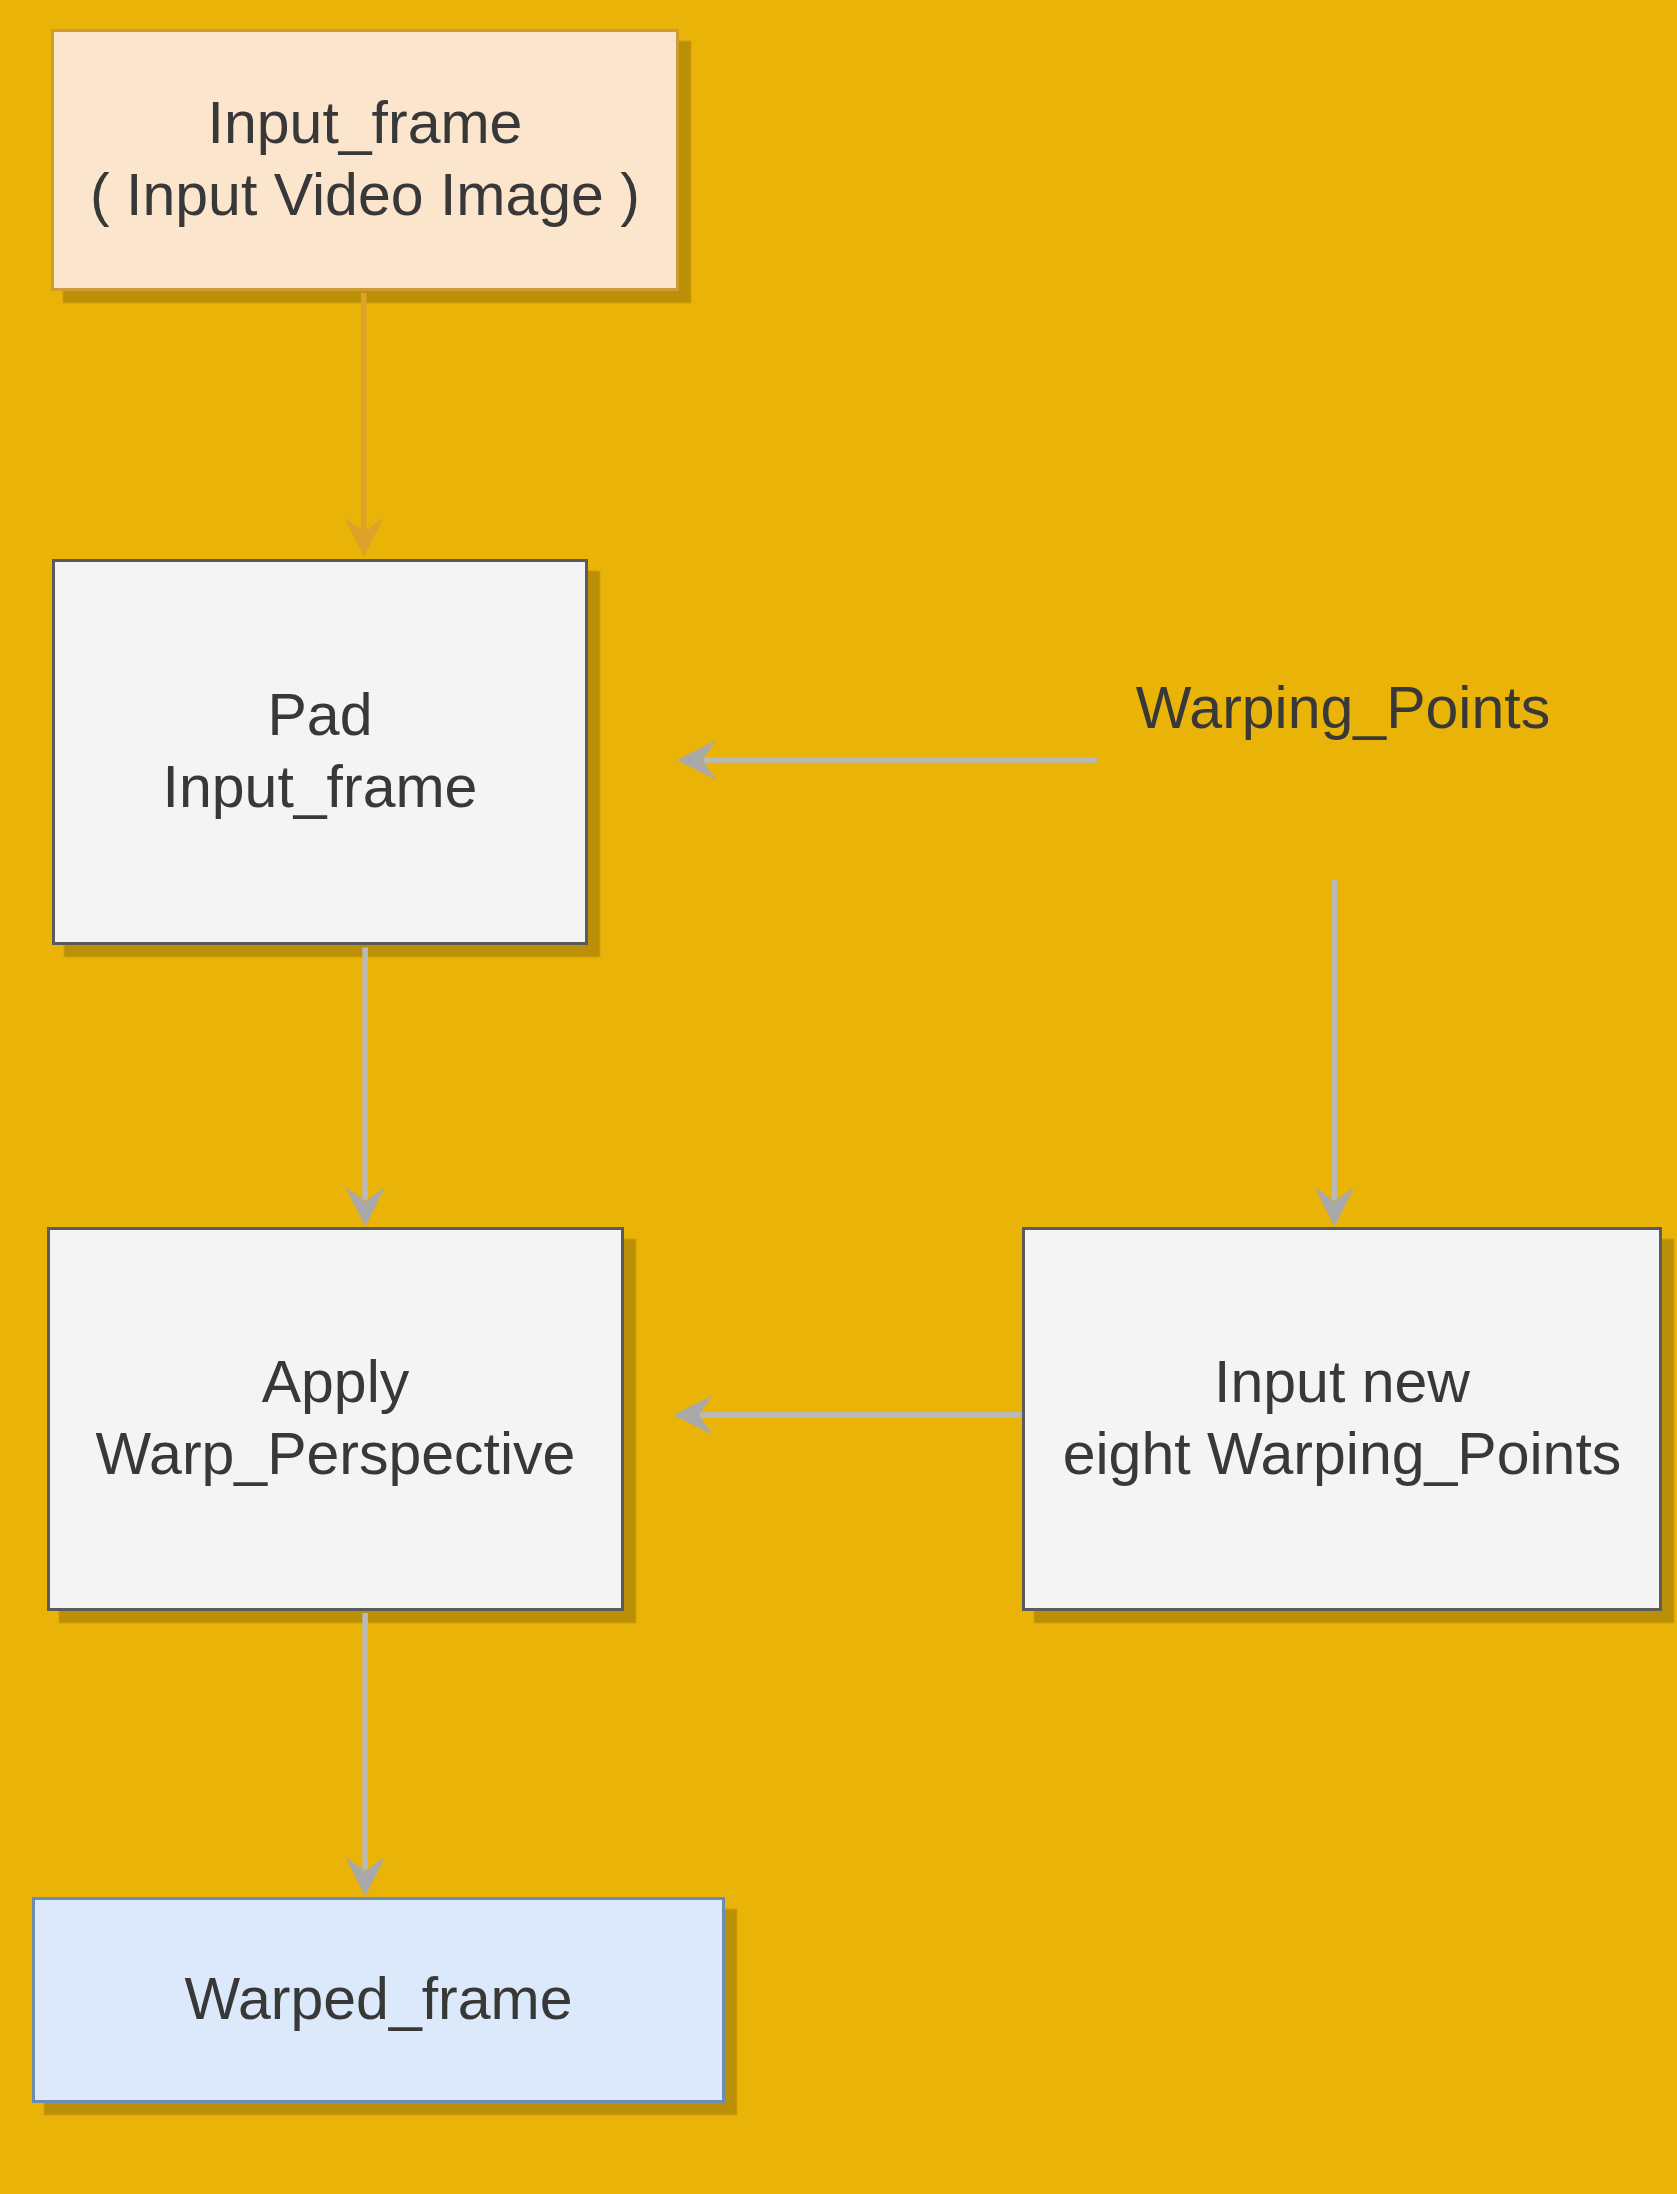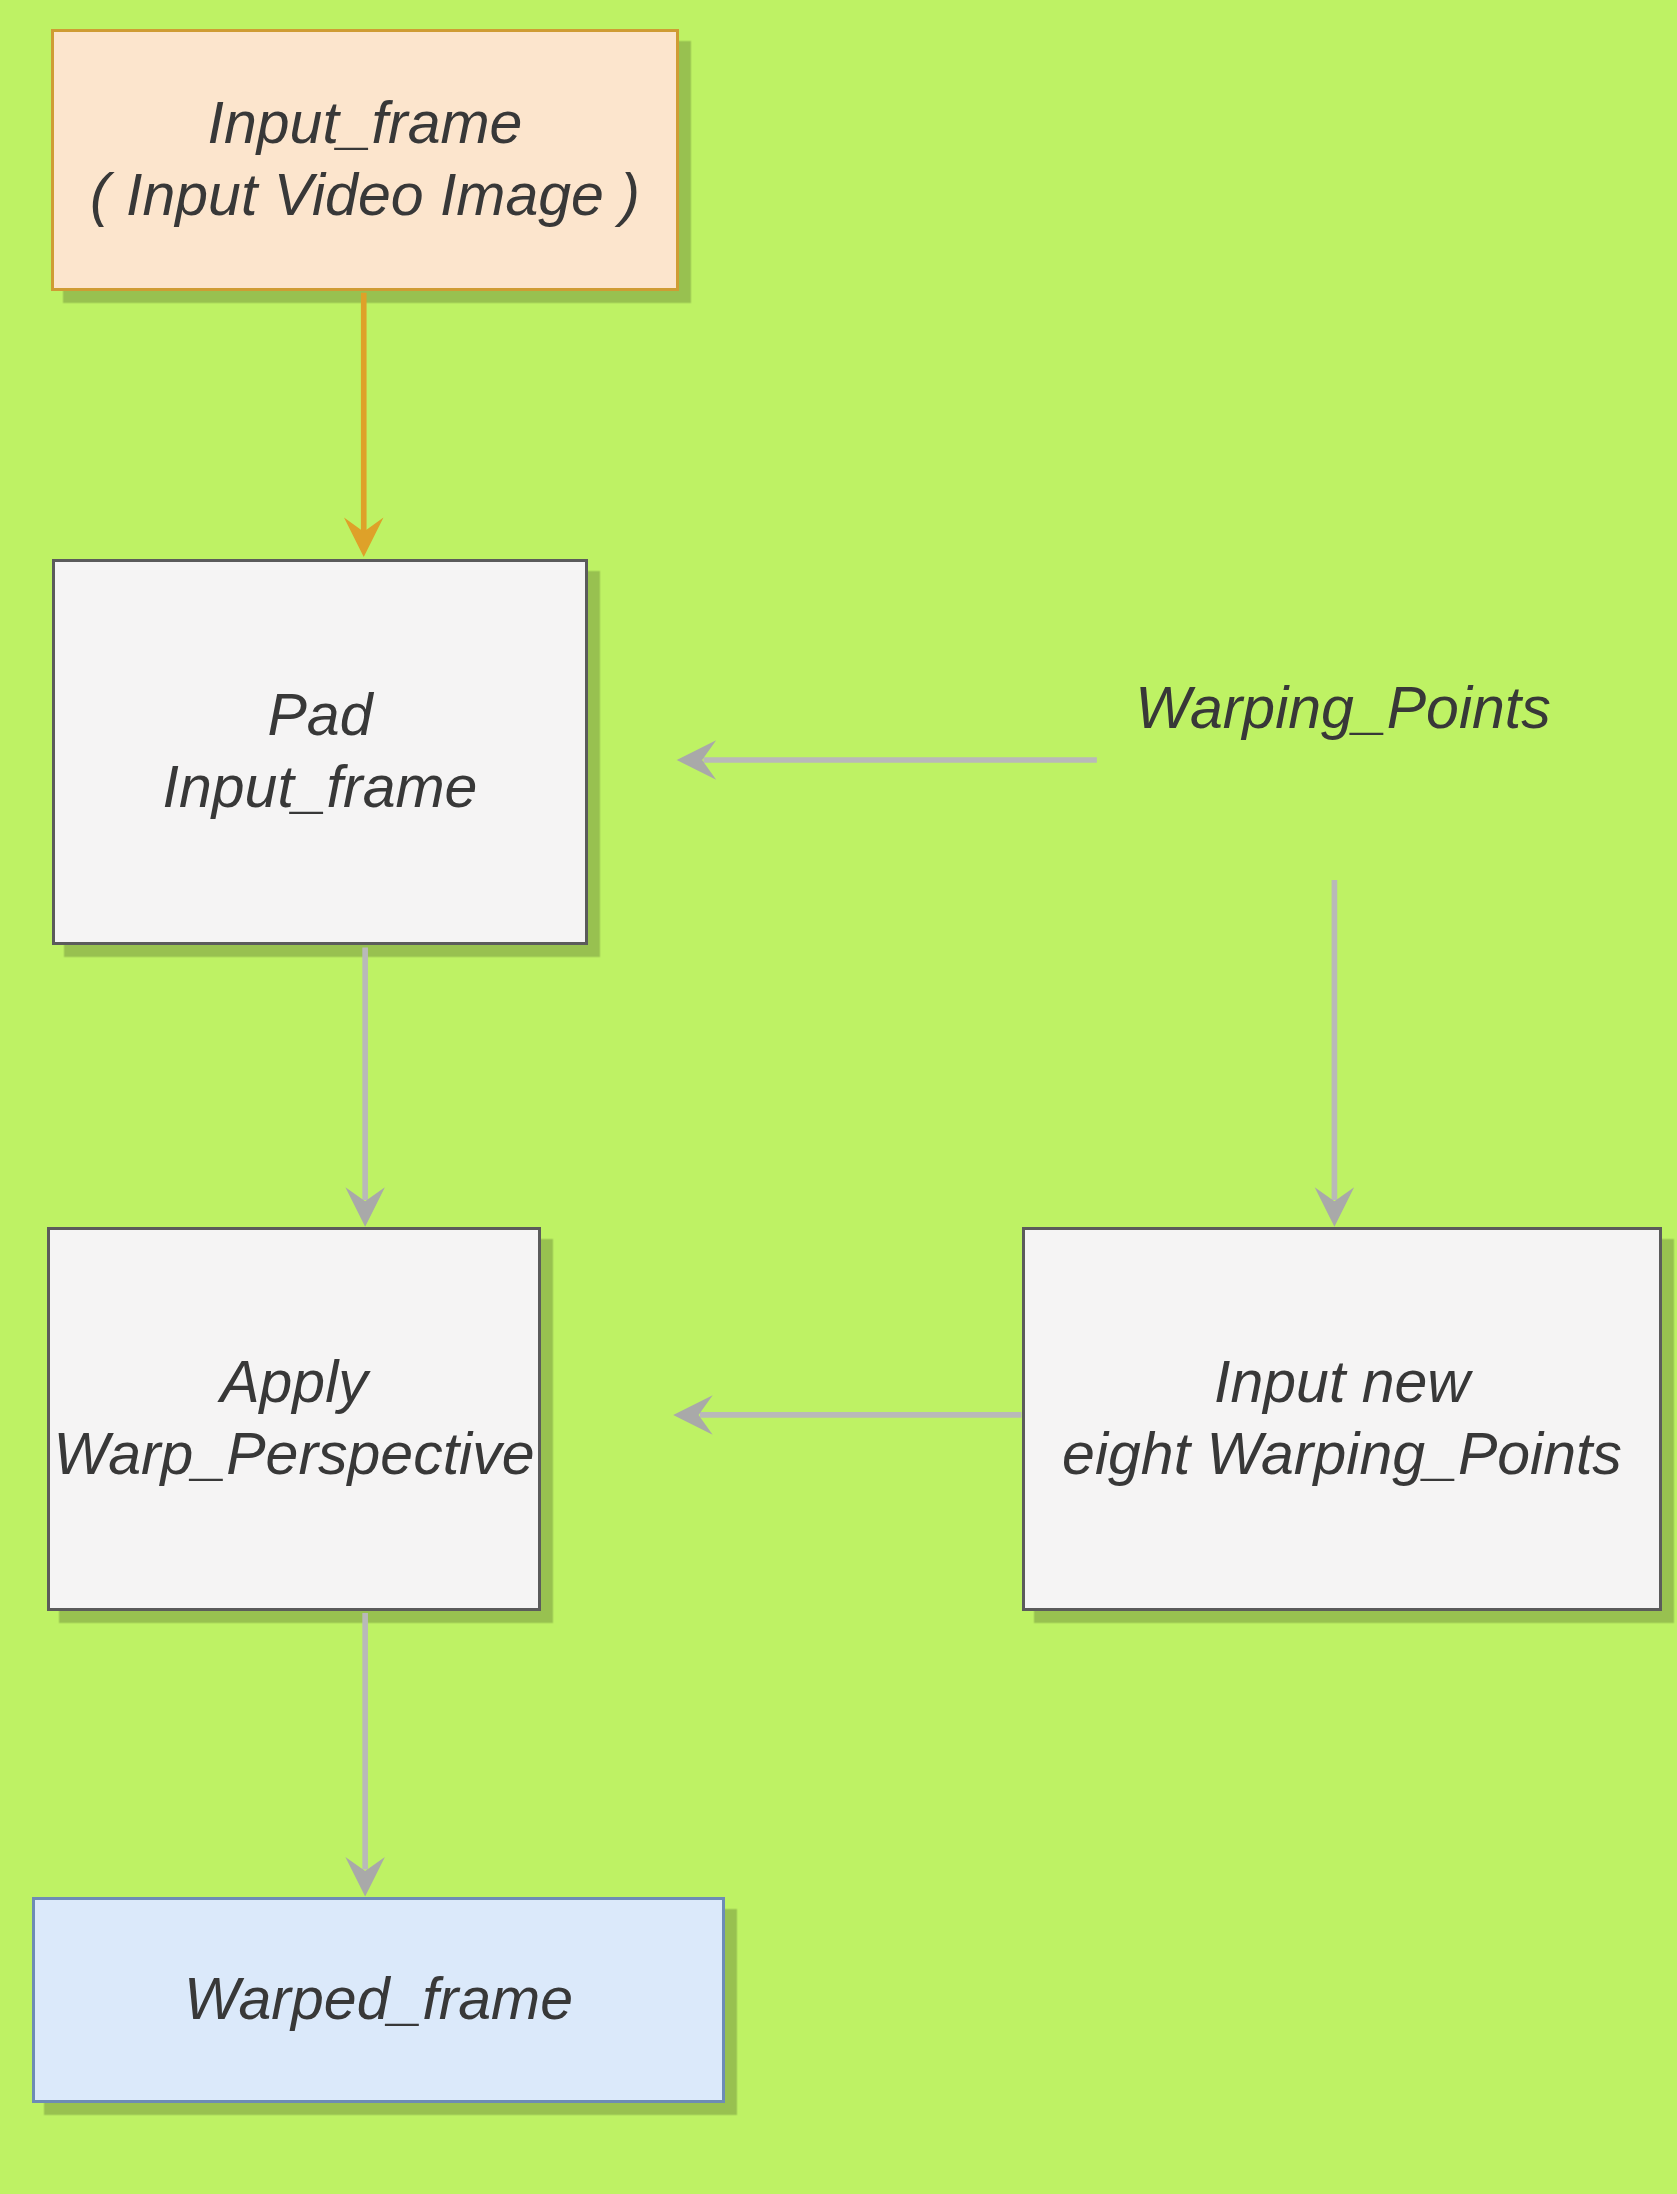--- a/index.html
+++ b/index.html
@@ -4,24 +4,23 @@
 <style>
   html, body {
     margin: 0;
     padding: 0;
     background: #ffffff;
   }
   #canvas {
     position: relative;
     width: 1677px;
     height: 2194px;
-    background: #bef264;
+    background: #eab308;
     overflow: hidden;
     font-family: "Liberation Sans", sans-serif;
-    font-style: italic;
   }
   #connectors {
     position: absolute;
     left: 0;
     top: 0;
     z-index: 3;
     pointer-events: none;
   }
   .node {
     position: absolute;
@@ -122,21 +121,21 @@
       <span class="line">Input_frame</span>
     </div>
   </div>
 
   <div class="floating-text" style="left:1089px; top:673px; width:508px; height:162px;">
     <div class="label">
       <span class="line">Warping_Points</span>
     </div>
   </div>
 
-  <div class="node gray" style="left:47px; top:1227px; width:494px; height:384px;">
+  <div class="node gray" style="left:47px; top:1227px; width:577px; height:384px;">
     <div class="label">
       <span class="line">Apply</span>
       <span class="line">Warp_Perspective</span>
     </div>
   </div>
 
   <div class="node gray" style="left:1022px; top:1227px; width:640px; height:384px;">
     <div class="label">
       <span class="line">Input new</span>
       <span class="line">eight Warping_Points</span>

